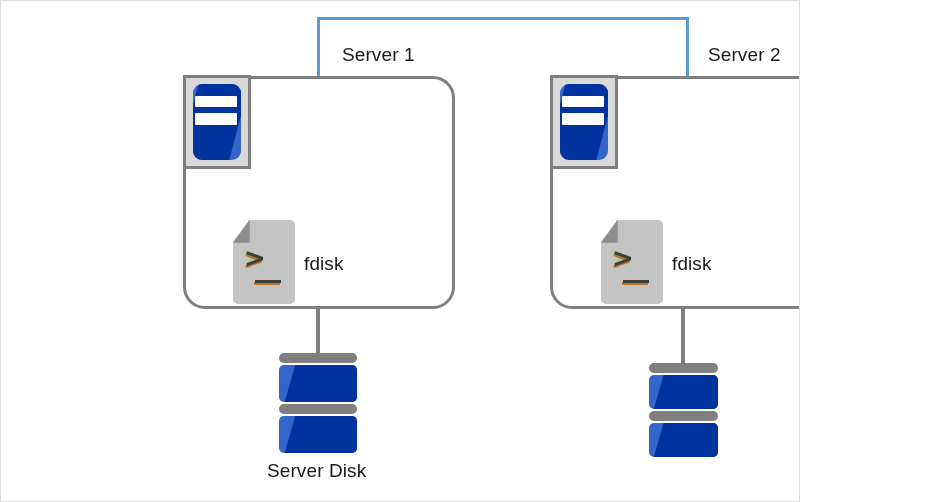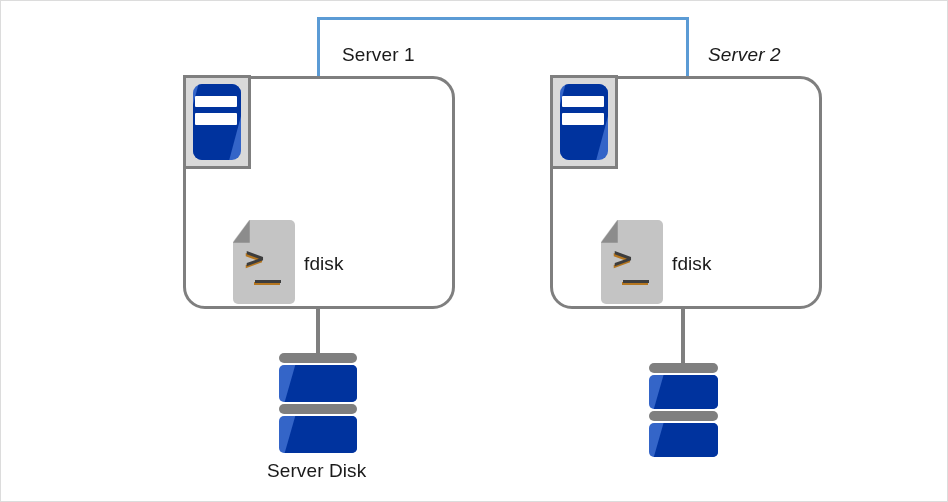--- a/index.html
+++ b/index.html
@@ -7,21 +7,21 @@
     margin: 0;
     padding: 0;
     background: #ffffff;
   }
   body {
     font-family: "Liberation Sans", sans-serif;
   }
 
   #canvas {
     position: relative;
-    width: 948px;
+    width: 800px;
     height: 502px;
     background: #ffffff;
     border: 1px solid #dcdcdc;
     box-sizing: border-box;
     overflow: hidden;
   }
 
   
   .link-seg {
     position: absolute;
@@ -186,21 +186,21 @@
 
   <div class="disk" style="left:278px; top:352px; width:78px; height:100px;">
     <div class="platter-bar" style="top:0px; height:10px;"></div>
     <div class="platter" style="top:12px; height:37px;"></div>
     <div class="platter-bar" style="top:51px; height:10px;"></div>
     <div class="platter" style="top:63px; height:37px;"></div>
   </div>
 
   <div class="node-label" style="left:266px; top:459px;">Server Disk</div>
 
-  <div class="node-label" style="left:707px; top:43px;font-style:italic;">Server 2</div>
+  <div class="node-label" style="left:707px; top:43px;">Server 2</div>
 
   <div class="server-box" style="left:549px; top:75px; width:272px; height:233px;"></div>
 
   <div class="server-icon" style="left:549px; top:74px; width:68px; height:94px;">
     <div class="chassis"></div>
     <div class="bar b1"></div>
     <div class="bar b2"></div>
   </div>
 
   <div class="fdisk-icon" style="left:600px; top:219px; width:62px; height:84px;">

